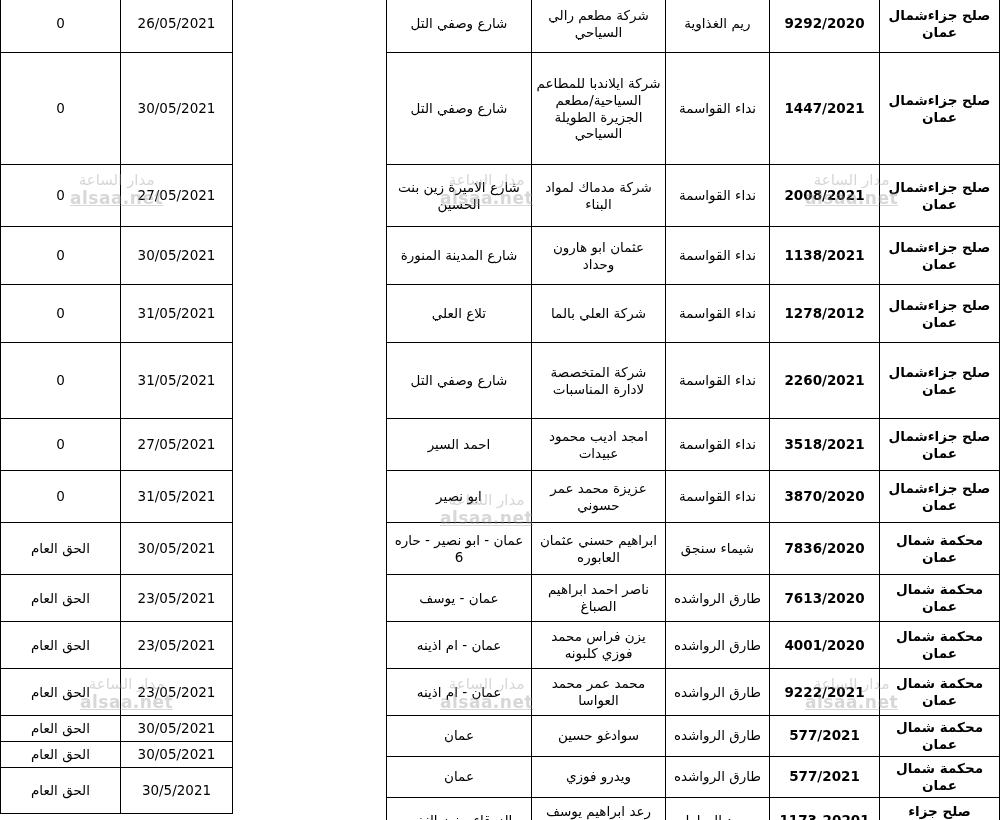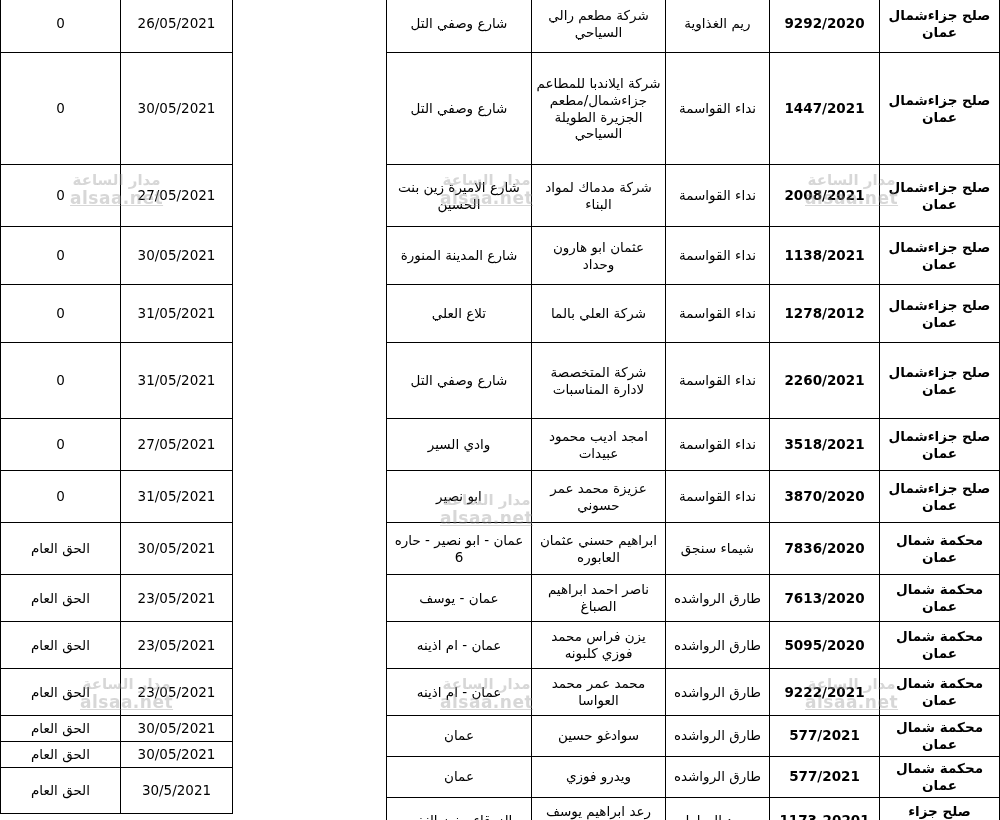--- a/index.html
+++ b/index.html
@@ -66,21 +66,21 @@
   
   .wm {
     position: absolute;
     color: rgba(150,150,150,0.38);
     font-family: "DejaVu Sans", sans-serif;
     text-align: center;
     pointer-events: none;
     line-height: 1.1;
     white-space: nowrap;
   }
-  .wm .wm-ar { font-size: 15px; font-weight: bold; display: block; }
+  .wm .wm-ar { font-size: 15px; font-weight: normal; display: block; }
   .wm .wm-en { font-size: 17px; font-weight: bold; display: block; letter-spacing: 0.5px; text-decoration: underline; }
   .wm-a { left: 70px;  top: 172px; }
   .wm-b { left: 440px; top: 172px; }
   .wm-c { left: 805px; top: 172px; }
   .wm-d { left: 440px; top: 492px; }
   .wm-e { left: 80px;  top: 676px; }
   .wm-f { left: 440px; top: 676px; }
   .wm-g { left: 805px; top: 676px; }
 </style>
 </head>
@@ -101,21 +101,21 @@
         <td class="court">صلح جزاءشمال عمان</td>
         <td class="casenum">9292/2020</td>
         <td class="judge">ريم الغذاوية</td>
         <td class="party">شركة مطعم رالي السياحي</td>
         <td class="addr">شارع وصفي التل</td>
       </tr>
       <tr style="height:112px">
         <td class="court">صلح جزاءشمال عمان</td>
         <td class="casenum">1447/2021</td>
         <td class="judge">نداء القواسمة</td>
-        <td class="party">شركة ايلاندبا للمطاعم جزاءشمال/مطعم الجزيرة الطويلة السياحي</td>
+        <td class="party">شركة ايلاندبا للمطاعم السياحية/مطعم الجزيرة الطويلة السياحي</td>
         <td class="addr">شارع وصفي التل</td>
       </tr>
       <tr style="height:62px">
         <td class="court">صلح جزاءشمال عمان</td>
         <td class="casenum">2008/2021</td>
         <td class="judge">نداء القواسمة</td>
         <td class="party">شركة مدماك لمواد البناء</td>
         <td class="addr">شارع الاميرة زين بنت الحسين</td>
       </tr>
       <tr style="height:58px">
@@ -137,21 +137,21 @@
         <td class="casenum">2260/2021</td>
         <td class="judge">نداء القواسمة</td>
         <td class="party">شركة المتخصصة لادارة المناسبات</td>
         <td class="addr">شارع وصفي التل</td>
       </tr>
       <tr style="height:52px">
         <td class="court">صلح جزاءشمال عمان</td>
         <td class="casenum">3518/2021</td>
         <td class="judge">نداء القواسمة</td>
         <td class="party">امجد اديب محمود عبيدات</td>
-        <td class="addr">وادي السير</td>
+        <td class="addr">احمد السير</td>
       </tr>
       <tr style="height:52px">
         <td class="court">صلح جزاءشمال عمان</td>
         <td class="casenum">3870/2020</td>
         <td class="judge">نداء القواسمة</td>
         <td class="party">عزيزة محمد عمر حسوني</td>
         <td class="addr">ابو نصير</td>
       </tr>
       <tr style="height:52px">
         <td class="court">محكمة شمال عمان</td>
@@ -162,21 +162,21 @@
       </tr>
       <tr style="height:47px">
         <td class="court">محكمة شمال عمان</td>
         <td class="casenum">7613/2020</td>
         <td class="judge">طارق الرواشده</td>
         <td class="party">ناصر احمد ابراهيم الصباغ</td>
         <td class="addr">عمان - يوسف</td>
       </tr>
       <tr style="height:47px">
         <td class="court">محكمة شمال عمان</td>
-        <td class="casenum">5095/2020</td>
+        <td class="casenum">4001/2020</td>
         <td class="judge">طارق الرواشده</td>
         <td class="party">يزن فراس محمد فوزي كلبونه</td>
         <td class="addr">عمان - ام اذينه</td>
       </tr>
       <tr style="height:47px">
         <td class="court">محكمة شمال عمان</td>
         <td class="casenum">9222/2021</td>
         <td class="judge">طارق الرواشده</td>
         <td class="party">محمد عمر محمد العواسا</td>
         <td class="addr">عمان - ام اذينه</td>

